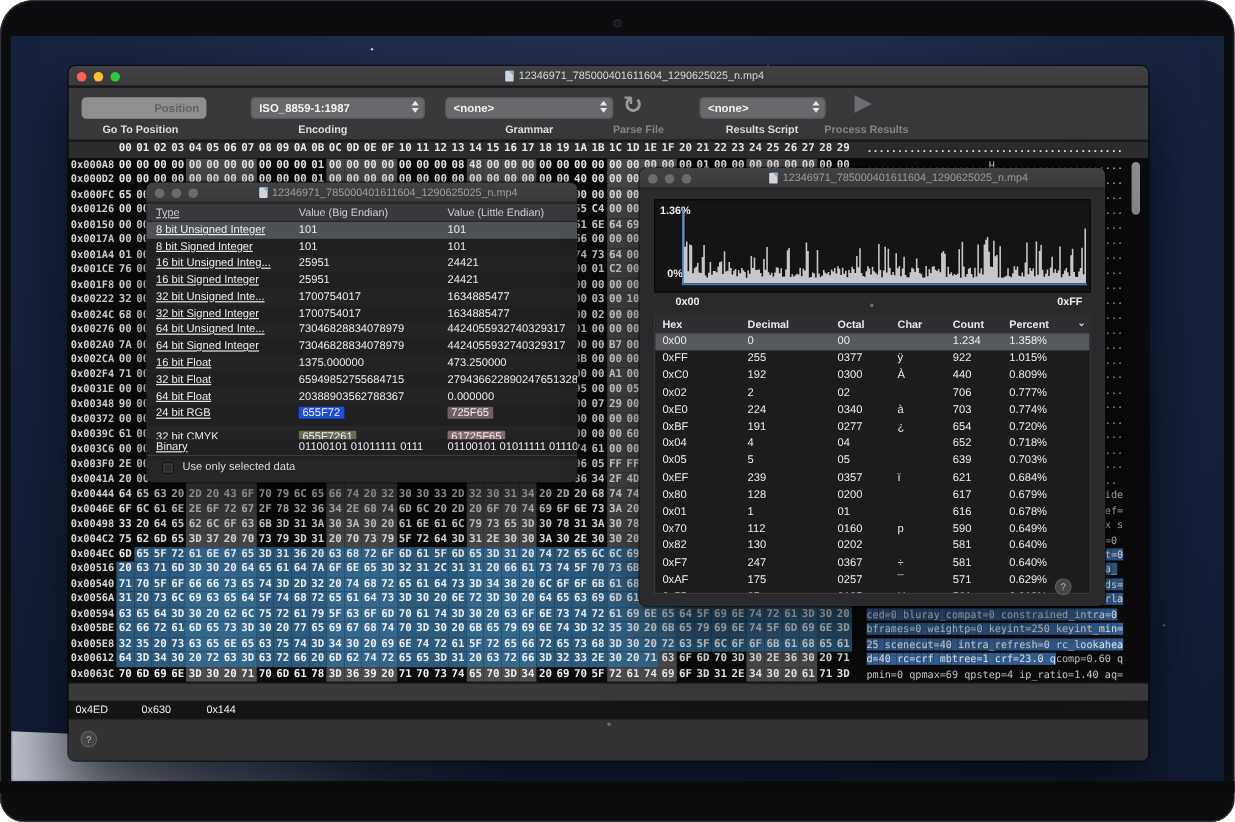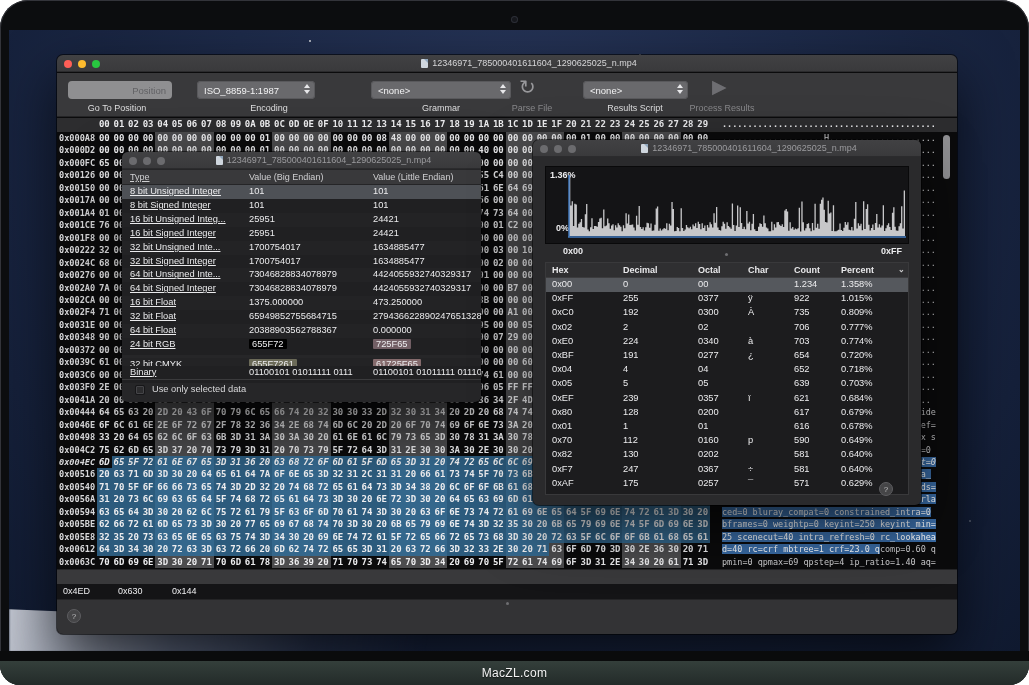--- a/index.html
+++ b/index.html
@@ -31,21 +31,21 @@
             border-bottom:1px solid #2b2b2d;display:flex;align-items:center;justify-content:center;}
   .title-text{font-size:9px;color:#d6d6d8;display:flex;align-items:center;gap:4px;padding-left:44px;}
   .title-dim .title-text{color:#9b9b9e;}
   .docicon{width:7px;height:9px;background:#cfd6de;border-radius:1px;position:relative;flex:0 0 auto;}
   .docicon:after{content:"";position:absolute;right:0;top:0;border:2px solid #8fa5bc;border-left-color:transparent;border-bottom-color:transparent;}
   .lights{position:absolute;left:7px;top:5px;display:flex;gap:6px;}
   .light{width:8px;height:8px;border-radius:50%;}
   .lr{background:#ff5f57;} .ly{background:#febc2e;} .lg{background:#28c840;} .lx{background:#6b6b6e;}
 
   
-  .toolbar{position:absolute;left:0;right:0;top:18px;height:44px;background:#39393b;border-bottom:1px solid #242426;}
+  .toolbar{position:absolute;left:0;right:0;top:18px;height:44px;background:#39393b;border-bottom:1px solid #242426;font-weight:bold;}
   .tb-label{position:absolute;top:30px;font-size:9px;color:#dededf;transform:translateX(-50%);white-space:nowrap;}
   .tb-label.dim{color:#87878a;}
   .field{position:absolute;top:8px;height:18px;border-radius:4px;font-size:9.5px;}
   .posfield{left:11px;width:104px;background:#8f8f91;color:#626265;display:flex;align-items:center;justify-content:flex-end;padding-right:6px;}
   .dropdown{background:#69696c;color:#f2f2f3;display:flex;align-items:center;padding-left:7px;box-shadow:inset 0 0 0 1px #59595c;}
   .dd-arrows{position:absolute;right:5px;top:3px;display:flex;flex-direction:column;gap:2px;}
   .dd-arrows i{display:block;width:0;height:0;border-left:3px solid transparent;border-right:3px solid transparent;}
   .dd-arrows .up{border-bottom:4px solid #e8e8ea;}
   .dd-arrows .dn{border-top:4px solid #e8e8ea;}
   .toolbtn{position:absolute;top:2px;font-family:"DejaVu Sans",sans-serif;color:#98989b;}
@@ -133,21 +133,21 @@
         <div class="title-text">
             <span class="docicon"></span>
             <span>12346971_785000401611604_1290625025_n.mp4</span>
           </div>
       </div>
 
       <div class="toolbar">
         <div class="field posfield">Position</div>
         <span class="tb-label" style="left:60px">Go To Position</span>
 
-        <div class="field dropdown" style="left:140px;width:118px;">
+        <div class="field dropdown" style="left:152px;width:145px;">
           <span>ISO_8859-1:1987</span>
           <span class="dd-arrows">
               <i class="up"></i>
               <i class="dn"></i>
             </span>
         </div>
         <span class="tb-label" style="left:212px">Encoding</span>
 
         <div class="field dropdown" style="left:314px;width:140px;">
           <span>&lt;none&gt;</span>
@@ -303,21 +303,21 @@
           <div class="hrow" style="top: 299.04px;">
             <span class="off">0x00498</span>
             <span class="bytes"><span class="hcell">33</span><span class="hcell">20</span><span class="hcell">64</span><span class="hcell">65</span><span class="hcell b-light">62</span><span class="hcell b-light">6C</span><span class="hcell b-light">6F</span><span class="hcell b-light">63</span><span class="hcell">6B</span><span class="hcell">3D</span><span class="hcell">31</span><span class="hcell">3A</span><span class="hcell b-light">30</span><span class="hcell b-light">3A</span><span class="hcell b-light">30</span><span class="hcell b-light">20</span><span class="hcell">61</span><span class="hcell">6E</span><span class="hcell">61</span><span class="hcell">6C</span><span class="hcell b-light">79</span><span class="hcell b-light">73</span><span class="hcell b-light">65</span><span class="hcell b-light">3D</span><span class="hcell">30</span><span class="hcell">78</span><span class="hcell">31</span><span class="hcell">3A</span><span class="hcell b-light">30</span><span class="hcell b-light">78</span><span class="hcell b-light">31</span><span class="hcell b-light">31</span><span class="hcell">31</span><span class="hcell">20</span><span class="hcell">6D</span><span class="hcell">65</span><span class="hcell b-light">3D</span><span class="hcell b-light">68</span><span class="hcell b-light">65</span><span class="hcell b-light">78</span><span class="hcell">20</span><span class="hcell">73</span></span>
             <span class="arow"><span>3</span><span> </span><span>d</span><span>e</span><span>b</span><span>l</span><span>o</span><span>c</span><span>k</span><span>=</span><span>1</span><span>:</span><span>0</span><span>:</span><span>0</span><span> </span><span>a</span><span>n</span><span>a</span><span>l</span><span>y</span><span>s</span><span>e</span><span>=</span><span>0</span><span>x</span><span>1</span><span>:</span><span>0</span><span>x</span><span>1</span><span>1</span><span>1</span><span> </span><span>m</span><span>e</span><span>=</span><span>h</span><span>e</span><span>x</span><span> </span><span>s</span></span>
           </div>
           <div class="hrow" style="top: 311.5px;">
             <span class="off">0x004C2</span>
             <span class="bytes"><span class="hcell">75</span><span class="hcell">62</span><span class="hcell">6D</span><span class="hcell">65</span><span class="hcell b-light">3D</span><span class="hcell b-light">37</span><span class="hcell b-light">20</span><span class="hcell b-light">70</span><span class="hcell">73</span><span class="hcell">79</span><span class="hcell">3D</span><span class="hcell">31</span><span class="hcell b-light">20</span><span class="hcell b-light">70</span><span class="hcell b-light">73</span><span class="hcell b-light">79</span><span class="hcell">5F</span><span class="hcell">72</span><span class="hcell">64</span><span class="hcell">3D</span><span class="hcell b-light">31</span><span class="hcell b-light">2E</span><span class="hcell b-light">30</span><span class="hcell b-light">30</span><span class="hcell">3A</span><span class="hcell">30</span><span class="hcell">2E</span><span class="hcell">30</span><span class="hcell b-light">30</span><span class="hcell b-light">20</span><span class="hcell b-light">6D</span><span class="hcell b-light">69</span><span class="hcell">78</span><span class="hcell">65</span><span class="hcell">64</span><span class="hcell">5F</span><span class="hcell b-light">72</span><span class="hcell b-light">65</span><span class="hcell b-light">66</span><span class="hcell b-light">3D</span><span class="hcell">30</span><span class="hcell">20</span></span>
             <span class="arow"><span>u</span><span>b</span><span>m</span><span>e</span><span>=</span><span>7</span><span> </span><span>p</span><span>s</span><span>y</span><span>=</span><span>1</span><span> </span><span>p</span><span>s</span><span>y</span><span>_</span><span>r</span><span>d</span><span>=</span><span>1</span><span>.</span><span>0</span><span>0</span><span>:</span><span>0</span><span>.</span><span>0</span><span>0</span><span> </span><span>m</span><span>i</span><span>x</span><span>e</span><span>d</span><span>_</span><span>r</span><span>e</span><span>f</span><span>=</span><span>0</span><span> </span></span>
           </div>
-          <div class="hrow" style="top: 323.96px; font-style: italic;">
+          <div class="hrow" style="top: 323.96px;">
             <span class="off">0x004EC</span>
             <span class="bytes"><span class="hcell">6D</span><span class="hcell b-sel">65</span><span class="hcell b-sel">5F</span><span class="hcell b-sel">72</span><span class="hcell b-light b-sel">61</span><span class="hcell b-light b-sel">6E</span><span class="hcell b-light b-sel">67</span><span class="hcell b-light b-sel">65</span><span class="hcell b-sel">3D</span><span class="hcell b-sel">31</span><span class="hcell b-sel">36</span><span class="hcell b-sel">20</span><span class="hcell b-light b-sel">63</span><span class="hcell b-light b-sel">68</span><span class="hcell b-light b-sel">72</span><span class="hcell b-light b-sel">6F</span><span class="hcell b-sel">6D</span><span class="hcell b-sel">61</span><span class="hcell b-sel">5F</span><span class="hcell b-sel">6D</span><span class="hcell b-light b-sel">65</span><span class="hcell b-light b-sel">3D</span><span class="hcell b-light b-sel">31</span><span class="hcell b-light b-sel">20</span><span class="hcell b-sel">74</span><span class="hcell b-sel">72</span><span class="hcell b-sel">65</span><span class="hcell b-sel">6C</span><span class="hcell b-light b-sel">6C</span><span class="hcell b-light b-sel">69</span><span class="hcell b-light b-sel">73</span><span class="hcell b-light b-sel">3D</span><span class="hcell b-sel">31</span><span class="hcell b-sel">20</span><span class="hcell b-sel">38</span><span class="hcell b-sel">78</span><span class="hcell b-light b-sel">38</span><span class="hcell b-light b-sel">64</span><span class="hcell b-light b-sel">63</span><span class="hcell b-light b-sel">74</span><span class="hcell b-sel">3D</span><span class="hcell b-sel">30</span></span>
             <span class="arow"><span>m</span><span class="asel">e</span><span class="asel">_</span><span class="asel">r</span><span class="asel">a</span><span class="asel">n</span><span class="asel">g</span><span class="asel">e</span><span class="asel">=</span><span class="asel">1</span><span class="asel">6</span><span class="asel"> </span><span class="asel">c</span><span class="asel">h</span><span class="asel">r</span><span class="asel">o</span><span class="asel">m</span><span class="asel">a</span><span class="asel">_</span><span class="asel">m</span><span class="asel">e</span><span class="asel">=</span><span class="asel">1</span><span class="asel"> </span><span class="asel">t</span><span class="asel">r</span><span class="asel">e</span><span class="asel">l</span><span class="asel">l</span><span class="asel">i</span><span class="asel">s</span><span class="asel">=</span><span class="asel">1</span><span class="asel"> </span><span class="asel">8</span><span class="asel">x</span><span class="asel">8</span><span class="asel">d</span><span class="asel">c</span><span class="asel">t</span><span class="asel">=</span><span class="asel">0</span></span>
           </div>
           <div class="hrow" style="top: 336.42px;">
             <span class="off">0x00516</span>
             <span class="bytes"><span class="hcell b-sel">20</span><span class="hcell b-sel">63</span><span class="hcell b-sel">71</span><span class="hcell b-sel">6D</span><span class="hcell b-light b-sel">3D</span><span class="hcell b-light b-sel">30</span><span class="hcell b-light b-sel">20</span><span class="hcell b-light b-sel">64</span><span class="hcell b-sel">65</span><span class="hcell b-sel">61</span><span class="hcell b-sel">64</span><span class="hcell b-sel">7A</span><span class="hcell b-light b-sel">6F</span><span class="hcell b-light b-sel">6E</span><span class="hcell b-light b-sel">65</span><span class="hcell b-light b-sel">3D</span><span class="hcell b-sel">32</span><span class="hcell b-sel">31</span><span class="hcell b-sel">2C</span><span class="hcell b-sel">31</span><span class="hcell b-light b-sel">31</span><span class="hcell b-light b-sel">20</span><span class="hcell b-light b-sel">66</span><span class="hcell b-light b-sel">61</span><span class="hcell b-sel">73</span><span class="hcell b-sel">74</span><span class="hcell b-sel">5F</span><span class="hcell b-sel">70</span><span class="hcell b-light b-sel">73</span><span class="hcell b-light b-sel">6B</span><span class="hcell b-light b-sel">69</span><span class="hcell b-light b-sel">70</span><span class="hcell b-sel">3D</span><span class="hcell b-sel">31</span><span class="hcell b-sel">20</span><span class="hcell b-sel">63</span><span class="hcell b-light b-sel">68</span><span class="hcell b-light b-sel">72</span><span class="hcell b-light b-sel">6F</span><span class="hcell b-light b-sel">6D</span><span class="hcell b-sel">61</span><span class="hcell b-sel">5F</span></span>
             <span class="arow"><span class="asel"> </span><span class="asel">c</span><span class="asel">q</span><span class="asel">m</span><span class="asel">=</span><span class="asel">0</span><span class="asel"> </span><span class="asel">d</span><span class="asel">e</span><span class="asel">a</span><span class="asel">d</span><span class="asel">z</span><span class="asel">o</span><span class="asel">n</span><span class="asel">e</span><span class="asel">=</span><span class="asel">2</span><span class="asel">1</span><span class="asel">,</span><span class="asel">1</span><span class="asel">1</span><span class="asel"> </span><span class="asel">f</span><span class="asel">a</span><span class="asel">s</span><span class="asel">t</span><span class="asel">_</span><span class="asel">p</span><span class="asel">s</span><span class="asel">k</span><span class="asel">i</span><span class="asel">p</span><span class="asel">=</span><span class="asel">1</span><span class="asel"> </span><span class="asel">c</span><span class="asel">h</span><span class="asel">r</span><span class="asel">o</span><span class="asel">m</span><span class="asel">a</span><span class="asel">_</span></span>
           </div>
           <div class="hrow" style="top: 348.88px;">
@@ -443,21 +443,21 @@
             <span class="it2">65949852755684715</span>
             <span class="it3">279436622890247651328.00000</span>
           </div>
           <div class="irow" style="top: 172px;">
             <span class="it1">64 bit Float</span>
             <span class="it2">20388903562788367</span>
             <span class="it3">0.000000</span>
           </div>
           <div class="irow alt" style="top: 185.9px;">
             <span class="it1">24 bit RGB</span>
-            <span class="it2 swatch" style="background: #000000;">655F72</span>
+            <span class="it2 swatch" style="background: #1d4ed8;">655F72</span>
             <span class="it3 swatch" style="background: rgb(114, 95, 101);">725F65</span>
           </div>
           <div class="irow" style="top: 206px;">
             <span class="it1">32 bit CMYK</span>
             <span class="it2 swatch" style="background: rgb(107, 106, 88);">655F7261</span>
             <span class="it3 swatch" style="background: rgb(132, 106, 108);">61725F65</span>
           </div>
           <div class="irow alt" style="top: 213.7px;">
             <span class="it1">Binary</span>
             <span class="it2">01100101 01011111 0111</span>
@@ -518,21 +518,21 @@
               <span class="sc3">0377</span>
               <span class="sc4">ÿ</span>
               <span class="sc5">922</span>
               <span class="sc6">1.015%</span>
             </div>
             <div class="srow" style="top: 43.4px;">
               <span class="sc1">0xC0</span>
               <span class="sc2">192</span>
               <span class="sc3">0300</span>
               <span class="sc4">À</span>
-              <span class="sc5">735</span>
+              <span class="sc5">440</span>
               <span class="sc6">0.809%</span>
             </div>
             <div class="srow" style="top: 57.6px;">
               <span class="sc1">0x02</span>
               <span class="sc2">2</span>
               <span class="sc3">02</span>
               <span class="sc4"></span>
               <span class="sc5">706</span>
               <span class="sc6">0.777%</span>
             </div>
@@ -632,16 +632,13 @@
               <span class="sc5">561</span>
               <span class="sc6">0.618%</span>
             </div>
           </div>
       </div>
       <div class="helpbtn" style="left:346px;top:342px;">?</div>
     </div>
 
   </div>
   <div class="chin-black"></div>
-  <div class="brandbar">
-    <span class="brand">MacZL.com</span>
-  </div>
 </div>
 
 </body></html>

